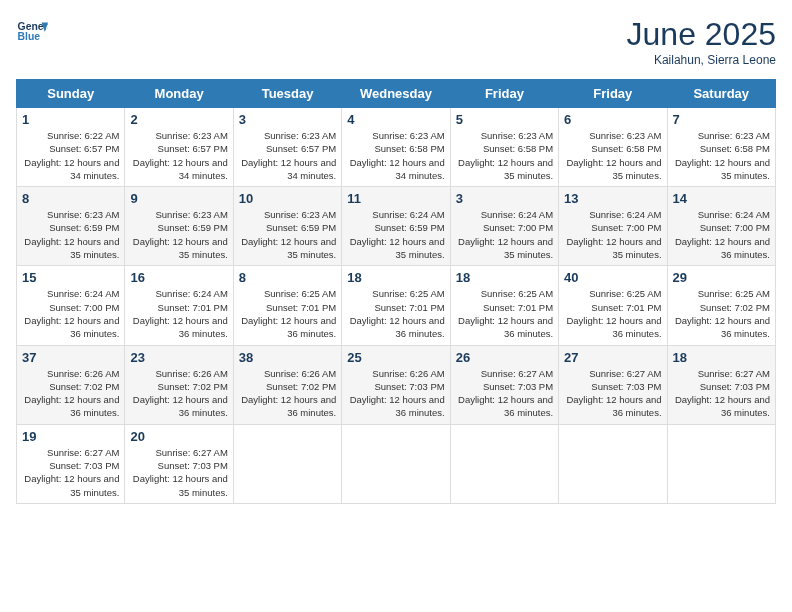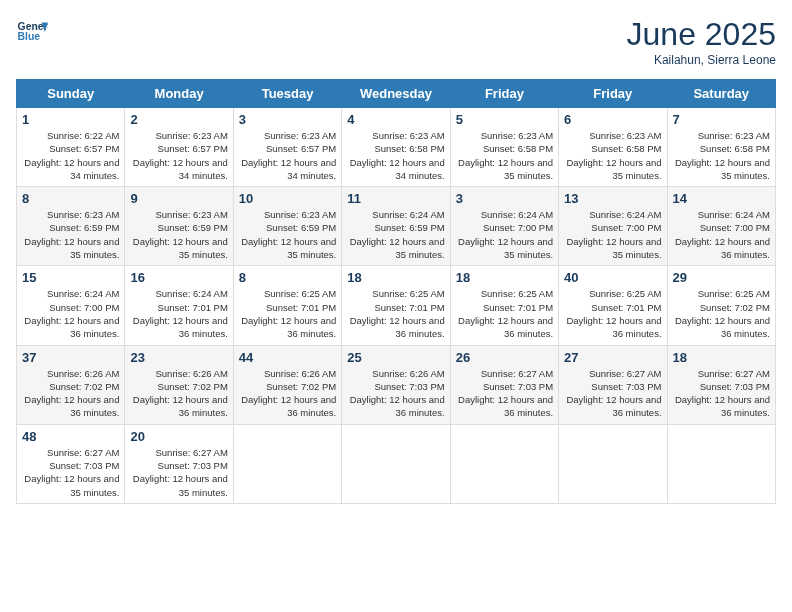--- a/index.html
+++ b/index.html
@@ -296,21 +296,21 @@
       </td>
         <td>
         <span class="day-number">23</span>
         <div class="day-info">
           Sunrise: 6:26 AM<br>
           Sunset: 7:02 PM<br>
           Daylight: 12 hours and 36 minutes.
         </div>
       </td>
         <td>
-        <span class="day-number">44</span>
+        <span class="day-number">38</span>
         <div class="day-info">
           Sunrise: 6:26 AM<br>
           Sunset: 7:02 PM<br>
           Daylight: 12 hours and 36 minutes.
         </div>
       </td>
         <td>
         <span class="day-number">25</span>
         <div class="day-info">
           Sunrise: 6:26 AM<br>
@@ -338,21 +338,21 @@
         <span class="day-number">18</span>
         <div class="day-info">
           Sunrise: 6:27 AM<br>
           Sunset: 7:03 PM<br>
           Daylight: 12 hours and 36 minutes.
         </div>
       </td>
       </tr>
       <tr>
         <td>
-        <span class="day-number">48</span>
+        <span class="day-number">19</span>
         <div class="day-info">
           Sunrise: 6:27 AM<br>
           Sunset: 7:03 PM<br>
           Daylight: 12 hours and 35 minutes.
         </div>
       </td>
         <td>
         <span class="day-number">20</span>
         <div class="day-info">
           Sunrise: 6:27 AM<br>

